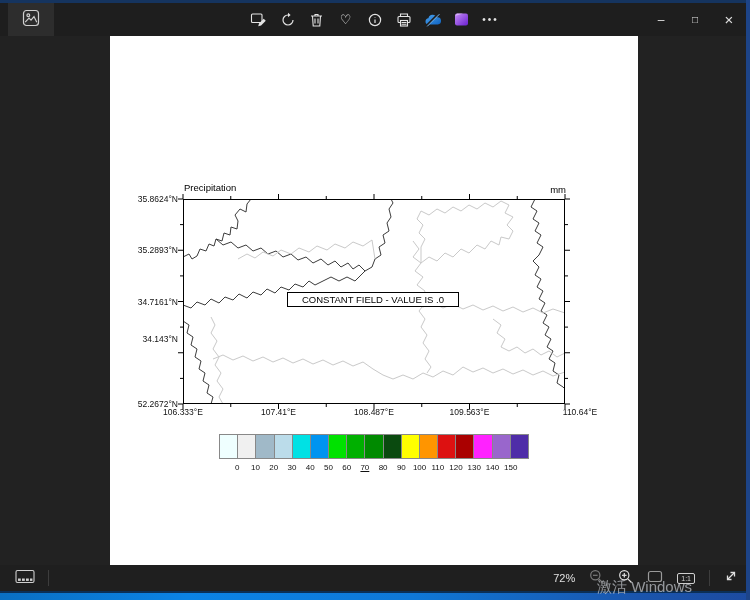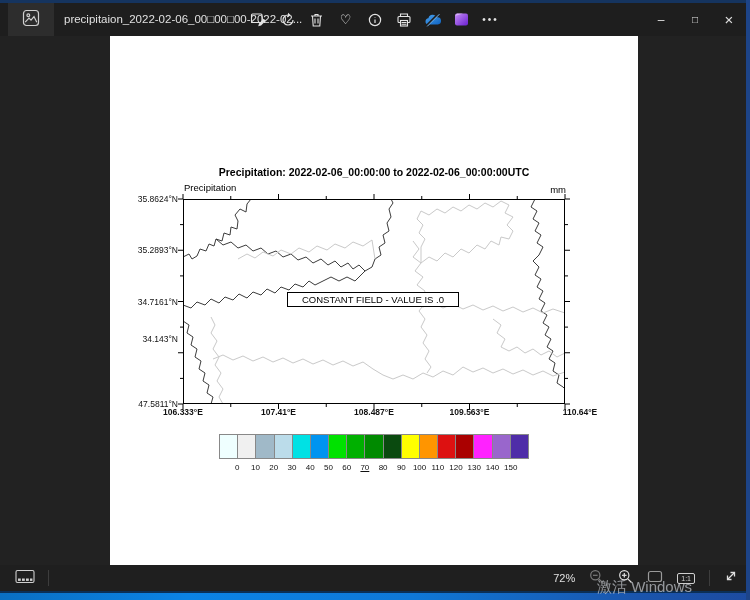--- a/index.html
+++ b/index.html
@@ -36,21 +36,21 @@
   .fig-title{position:absolute;left:0;top:130px;width:100%;text-align:center;
              font-size:10.5px;font-weight:bold;}
   .lab-left{position:absolute;left:74px;top:146px;font-size:9.5px;}
   .lab-right{position:absolute;left:420px;top:148px;width:36px;text-align:right;font-size:9.5px;}
   .map{position:absolute;left:73px;top:163px;width:382px;height:205px;}
   .map svg{overflow:visible;display:block;}
   .const-box{position:absolute;left:177px;top:256px;width:172px;height:15px;background:#fff;
              border:1px solid #000;font-size:9.5px;line-height:14px;text-align:center;white-space:nowrap;}
   .axlab{position:absolute;font-size:8.5px;color:#111;}
   .lat{left:6px;width:62px;text-align:right;}
-  .lon{width:60px;text-align:center;top:371px;font-weight:bold;}
+  .lon{width:60px;text-align:center;top:371px;}
   .colorbar{position:absolute;left:109px;top:398px;width:310px;height:25px;display:flex;
             border:1px solid #888;background:#fff;}
   .cb-seg{flex:1;border-right:1px solid #888;}
   .cb-seg:last-child{border-right:none;}
   .cb-labels{position:absolute;left:109px;top:427px;width:310px;height:12px;}
   .cb-lab{position:absolute;top:0;transform:translateX(-50%);font-size:8px;color:#111;}
 
   
   .statusbar{position:absolute;left:0;top:565px;width:750px;height:26px;background:#1f1f1f;}
   .film-btn{position:absolute;left:8px;top:2px;width:34px;height:22px;display:flex;
@@ -71,21 +71,20 @@
   <div class="titlebar">
     <div class="app-btn">
       <span>
         <svg width="18" height="18" viewBox="0 0 18 18" fill="none" stroke="#cfcfcf" stroke-width="1.2">
           <rect x="1.5" y="1.5" width="15" height="15" rx="3"></rect>
           <circle cx="6.3" cy="6.3" r="1.4"></circle>
           <path d="M3.2 13.2 L7 9.2 L9 11.2 L12 7.6 L14.8 13.2"></path>
         </svg>
       </span>
     </div>
-    <div class="win-title">precipitaion_2022-02-06_00□00□00-2022-02...</div>
 
     <div class="toolbar">
       <div class="tb-btn">
         <span>
           <svg width="17" height="17" viewBox="0 0 17 17" fill="none" stroke="#e4e4e4" stroke-width="1.1">
             <rect x="1.5" y="3" width="10.5" height="8.5" rx="1"></rect>
             <path d="M9 14.5 L14.5 9 M9 14.5 L10.8 14 L15 9.8 L13.7 8.5 L9.5 12.7 Z"></path>
           </svg>
         </span>
       </div>
@@ -163,21 +162,20 @@
 
     <div class="wincontrols">
       <div class="wc-btn wc-min">–</div>
       <div class="wc-btn wc-max">□</div>
       <div class="wc-btn wc-close">×</div>
     </div>
   </div>
 
   <div class="content">
     <div class="page">
-      <div class="fig-title">Precipitation: 2022-02-06_00:00:00 to 2022-02-06_00:00:00UTC</div>
       <div class="lab-left">Precipitation</div>
       <div class="lab-right">mm</div>
 
       <div class="map">
         <svg width="382" height="205" viewBox="0 0 382 205">
           <g stroke="#3c3c3c" stroke-width="1" fill="none" stroke-linejoin="round">
             <path d="M0,58 6,55 9,60 14,57 17,50 23,52 26,45 31,47 33,40 39,42 41,34 47,36 48,28 54,30 55,22 52,16 57,10 63,13 64,5 68,0"></path>
             <path d="M33,40 40,46 48,43 55,49 63,46 70,52 78,49 85,55 93,52 100,58 108,55 115,61 123,58 130,64 138,60 145,66 152,62 158,68 165,64 170,70 176,66 182,72 189,68 192,60 198,56 196,48 202,44 200,36 206,32 204,24 208,18 206,10 210,4 208,0"></path>
             <path d="M140,82 132,86 126,82 120,88 112,85 106,91 98,88 92,94 84,90 78,96 70,93 64,99 56,95 50,101 42,98 36,104 28,100 22,106 14,103 8,109 0,106"></path>
             <path d="M140,82 148,78 156,82 164,78 172,82 178,76 182,72"></path>
@@ -236,21 +234,21 @@
         </svg>
       </div>
 
       <div class="const-box">CONSTANT FIELD - VALUE IS .0</div>
 
       <div id="latlabels">
           <span class="axlab lat" style="position: absolute; top: 158px;">35.8624°N</span>
           <span class="axlab lat" style="position: absolute; top: 209.25px;">35.2893°N</span>
           <span class="axlab lat" style="position: absolute; top: 260.5px;">34.7161°N</span>
           <span class="axlab lat" style="position: absolute; top: 298px;">34.143°N</span>
-          <span class="axlab lat" style="position: absolute; top: 363px;">47.5811°N</span>
+          <span class="axlab lat" style="position: absolute; top: 363px;">52.2672°N</span>
         </div>
       <div id="lonlabels">
           <span class="axlab lon" style="position: absolute; left: 43px;">106.333°E</span>
           <span class="axlab lon" style="position: absolute; left: 138.5px;">107.41°E</span>
           <span class="axlab lon" style="position: absolute; left: 234px;">108.487°E</span>
           <span class="axlab lon" style="position: absolute; left: 329.5px;">109.563°E</span>
           <span class="axlab lon" style="position: absolute; left: 440px;">110.64°E</span>
         </div>
 
       <div class="colorbar" id="cbsegs">

